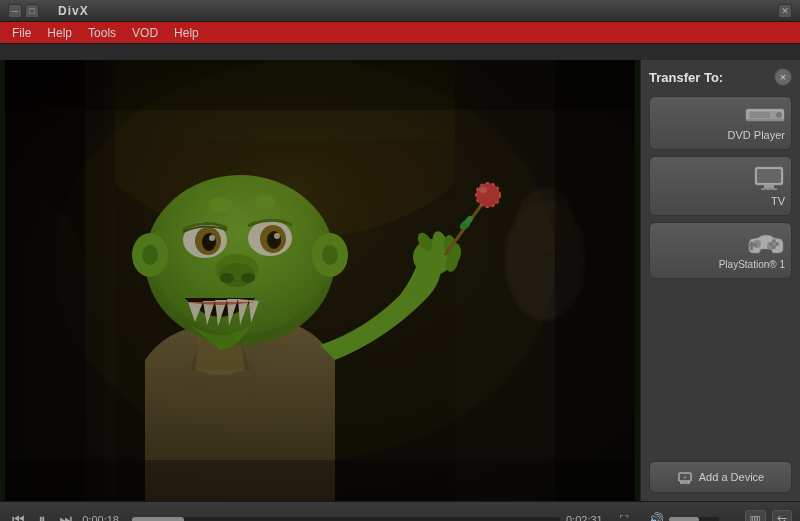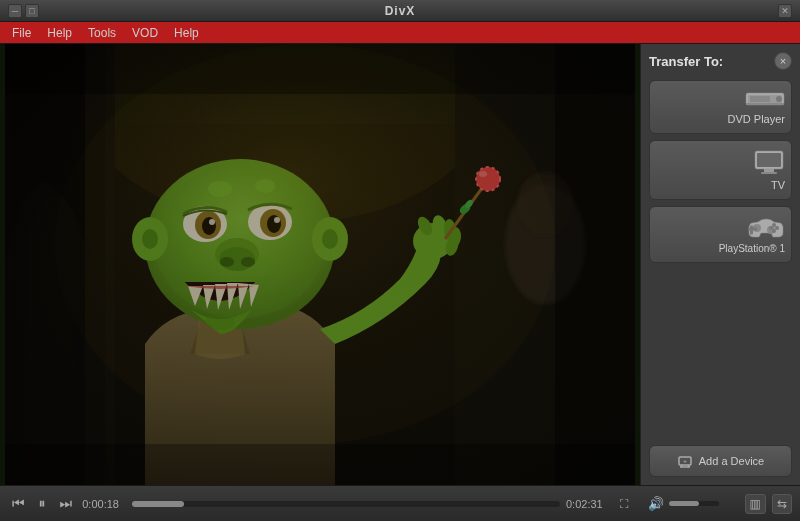--- a/index.html
+++ b/index.html
@@ -21,21 +21,20 @@
       justify-content: space-between;
       padding: 0 8px;
       border-bottom: 1px solid #1a1a1a;
     }
     .title-bar-title {
       color: #ccc;
       font-size: 12px;
       font-weight: bold;
       letter-spacing: 1px;
       flex: 1;
-      text-align: center;
     }
     .title-btn {
       width: 14px;
       height: 14px;
       border-radius: 2px;
       background: #555;
       border: 1px solid #333;
       cursor: pointer;
       display: flex;
       align-items: center;
@@ -58,20 +57,21 @@
       color: #ccc;
       font-size: 12px;
       padding: 2px 8px;
       cursor: pointer;
     }
 
     
     .main-content {
       display: flex;
       height: calc(521px - 22px - 22px - 36px);
+      margin-top: 16px;
     }
 
     
     .video-area {
       flex: 1;
       background: #000;
       position: relative;
       overflow: hidden;
     }
 

